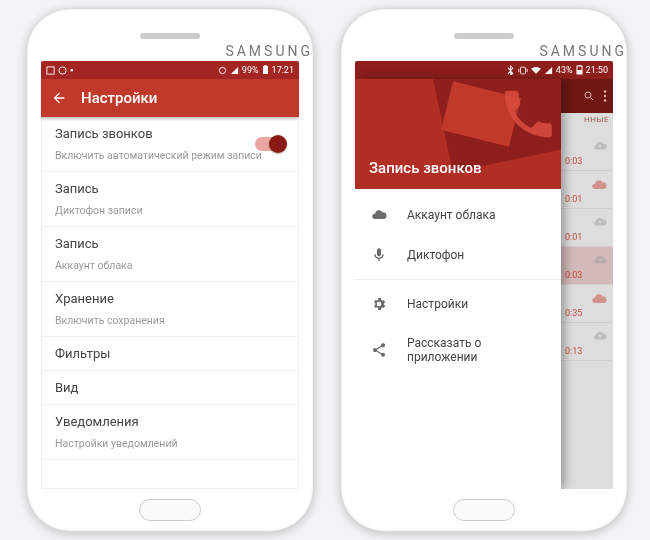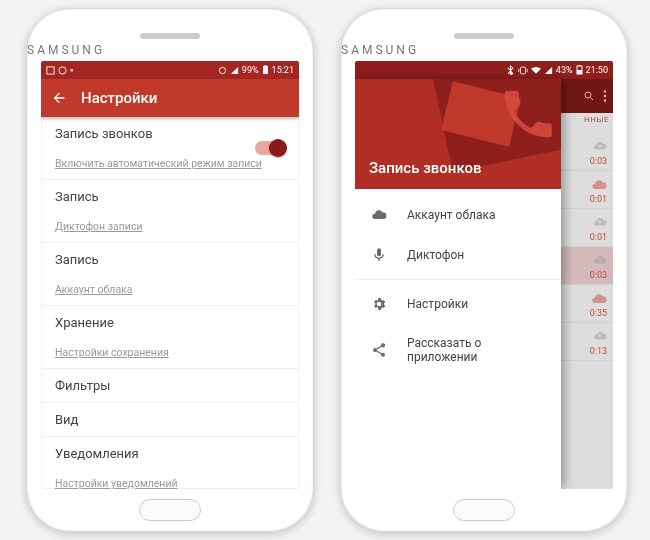--- a/index.html
+++ b/index.html
@@ -21,22 +21,22 @@
     border: 1px solid #d8d8d8;
   }
   .phone.left  { left: 26px; top: 8px; }
   .phone.right { left: 340px; top: 8px; }
 
   .phone .earpiece {
     position: absolute; top: 24px; left: 50%; transform: translateX(-50%);
     width: 60px; height: 6px; background:#ccc; border-radius: 3px;
   }
   .phone .brand {
-    position: absolute; top: 34px; left:0; right:0; text-align:left;
-    font-size: 12px; letter-spacing: 3px; color:#777;
+    position: absolute; top: 34px; left:0; right:0; text-align:right;
+    font-size: 14px; letter-spacing: 3px; color:#777;
   }
   .phone .homebtn {
     position: absolute; bottom: 10px; left:50%; transform:translateX(-50%);
     width: 62px; height: 22px; border:1px solid #ccc; border-radius: 11px;
     background:#fafafa;
   }
 
   .screen {
     position:absolute;
     top: 52px; left: 14px; right: 14px; bottom: 42px;
@@ -78,21 +78,21 @@
   .settings-list{
     height: calc(100% - 56px);
     overflow:hidden;
   }
   .setting {
     padding: 9px 14px 9px 14px;
     border-bottom: 1px solid #eee;
     position:relative;
   }
   .setting .title { font-size: 13px; color:#444; }
-  .setting .subtitle { font-size: 10.5px; color:#9a9a9a; margin-top:16px;text-decoration:underline; }
+  .setting .subtitle { font-size: 10.5px; color:#9a9a9a; margin-top:8px; }
   .setting .switch {
     position:absolute; right:14px; top:50%; transform:translateY(-50%);
     width:30px; height:14px; border-radius:7px; background:#e9a7a2;
   }
   .setting .switch::after{
     content:""; position:absolute; right:-2px; top:-2px;
     width:18px; height:18px; border-radius:50%; background:#8b1a17;
     box-shadow:0 1px 2px rgba(0,0,0,.3);
   }
 
@@ -108,21 +108,21 @@
     position:absolute; top:0; right:0; left:0;
     background:#6f1713; color:#e9b7b3;
     font-size:8.5px; height:34px;
     display:flex; align-items:center; justify-content:flex-end;
     padding:0 6px; gap:8px;
   }
   .bglist .tablabel { position:absolute; top:36px; right:4px; font-size:8px;
     color:#a7514c; letter-spacing:.5px; }
   .bglist .row{
     height:38px; border-bottom:1px solid #d0d0d0;
-    display:flex; align-items:flex-end; justify-content:flex-end;
+    display:flex; align-items:flex-end; justify-content:flex-start;
     padding:4px 6px; font-size:9px; color:#c74a3d;
     position:relative;
   }
   .bglist .row svg{ position:absolute; top:6px; right:6px; opacity:.5; }
   .bglist .rows{ position:absolute; top:54px; left:0; right:0; bottom:0; }
   .bglist .row.sel{ background:#d3b9b9; }
 
   .drawer {
     position:absolute;
     top:18px; left:0; bottom:0;
@@ -180,21 +180,21 @@
             <circle cx="5" cy="5" r="3.5" fill="none" stroke="#fff" stroke-width="1"></circle>
           </svg>
         <svg width="9" height="9" viewBox="0 0 10 10">
             <path d="M1 9h8L9 1z" fill="#fff"></path>
           </svg>
         <span>99%</span>
         <svg width="7" height="10" viewBox="0 0 7 10">
             <rect x="1" y="1" width="5" height="8" fill="#fff"></rect>
             <rect x="2.5" width="2" height="1" fill="#fff"></rect>
           </svg>
-        <span>15:21</span>
+        <span>17:21</span>
       </span>
     </div>
 
     <div class="appbar">
       <span class="back">
         <svg width="16" height="16" viewBox="0 0 24 24">
             <path fill="#fff" d="M20 11H7.8l5.6-5.6L12 4l-8 8 8 8 1.4-1.4L7.8 13H20z"></path>
           </svg>
       </span>
       <span>Настройки</span>
@@ -209,21 +209,21 @@
         <div class="setting">
           <div class="title">Запись</div>
           <div class="subtitle">Диктофон записи</div>
         </div>
         <div class="setting">
           <div class="title">Запись</div>
           <div class="subtitle">Аккаунт облака</div>
         </div>
         <div class="setting">
           <div class="title">Хранение</div>
-          <div class="subtitle">Настройки сохранения</div>
+          <div class="subtitle">Включить сохранения</div>
         </div>
         <div class="setting">
           <div class="title">Фильтры</div>
         </div>
         <div class="setting">
           <div class="title">Вид</div>
         </div>
         <div class="setting">
           <div class="title">Уведомления</div>
           <div class="subtitle">Настройки уведомлений</div>

